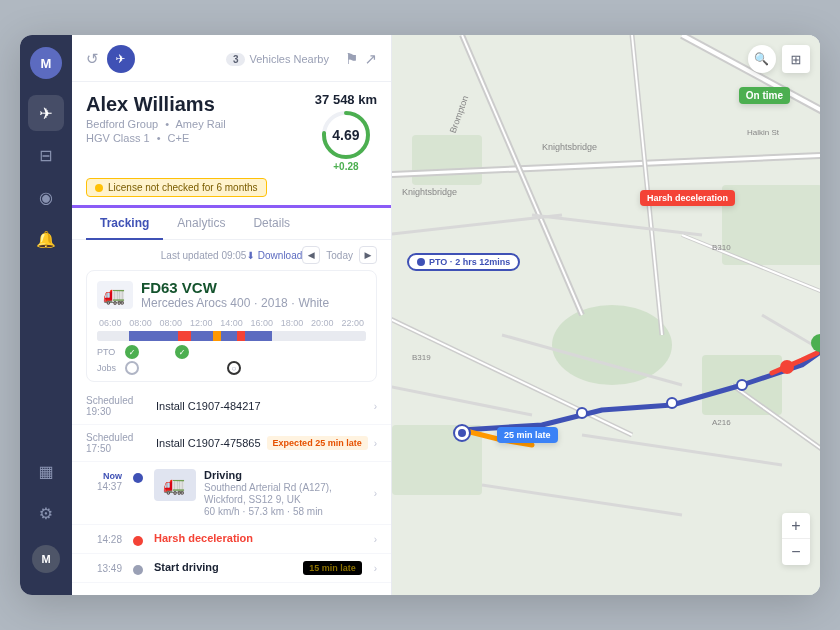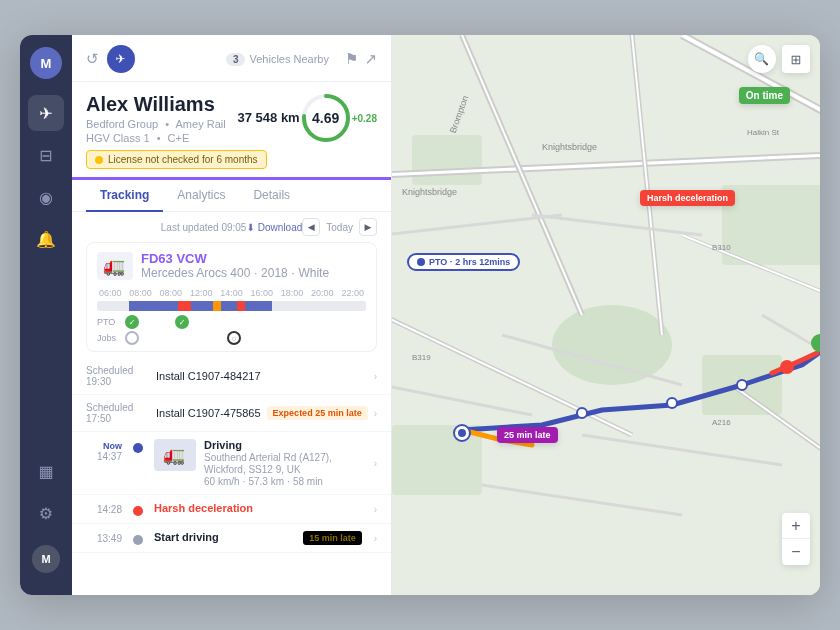--- a/index.html
+++ b/index.html
@@ -136,21 +136,21 @@
       justify-content: space-between;
     }
     .driver-name {
       font-size: 20px;
       font-weight: 700;
       color: #1a2233;
       line-height: 1.2;
     }
     .driver-score-wrap {
       display: flex;
-      flex-direction: row;
+      flex-direction: column;
       align-items: center;
     }
     .driver-km {
       font-size: 10px;
       color: #9aa0b5;
       margin-bottom: 2px;
     }
     .driver-km span {
       font-weight: 700;
       color: #1a2233;
@@ -274,23 +274,23 @@
       width: 36px;
       height: 28px;
       background: #f0f2f8;
       border-radius: 4px;
       display: flex;
       align-items: center;
       justify-content: center;
       font-size: 18px;
     }
     .vehicle-plate {
-      font-size: 13px;
+      font-size: 15px;
       font-weight: 700;
-      color: #8b5cf6;
+      color: #14532d;
     }
     .vehicle-model {
       font-size: 12px;
       color: #9aa0b5;
     }
     
     .timeline-wrap {
       margin-top: 8px;
     }
     .timeline-hours {
@@ -524,21 +524,21 @@
       font-size: 10px;
       font-weight: 700;
       white-space: nowrap;
       display: flex;
       align-items: center;
       gap: 4px;
       box-shadow: 0 2px 6px rgba(0,0,0,0.15);
     }
     .badge-green { background: #4caf50; color: #fff; }
     .badge-red-map { background: #f44336; color: #fff; }
-    .badge-orange-map { background: #a21caf; color: #fff; margin-top: 20px; }
+    .badge-orange-map { background: #3b82f6; color: #fff; margin-top: 20px; }
     
     .pto-badge {
       position: absolute;
       background: #fff;
       border: 2px solid #3f51b5;
       border-radius: 12px;
       padding: 2px 8px;
       font-size: 9px;
       color: #3f51b5;
       font-weight: 700;

